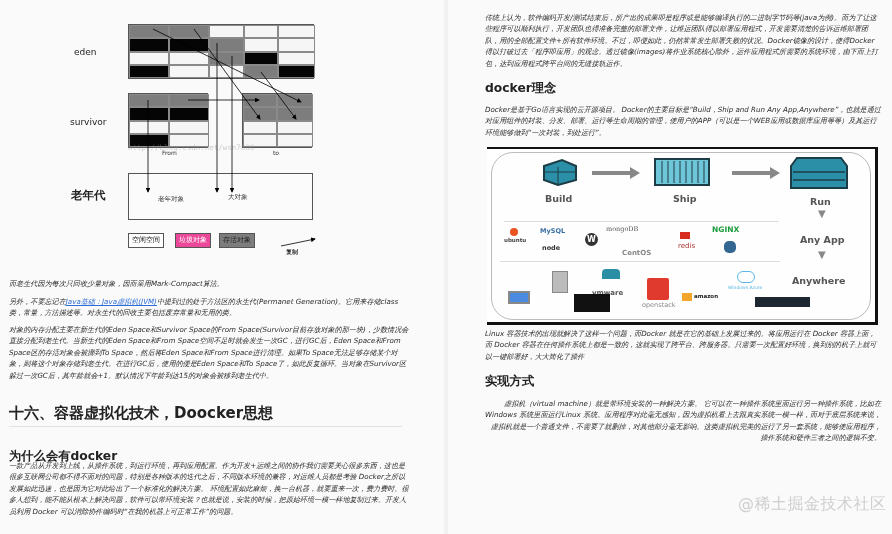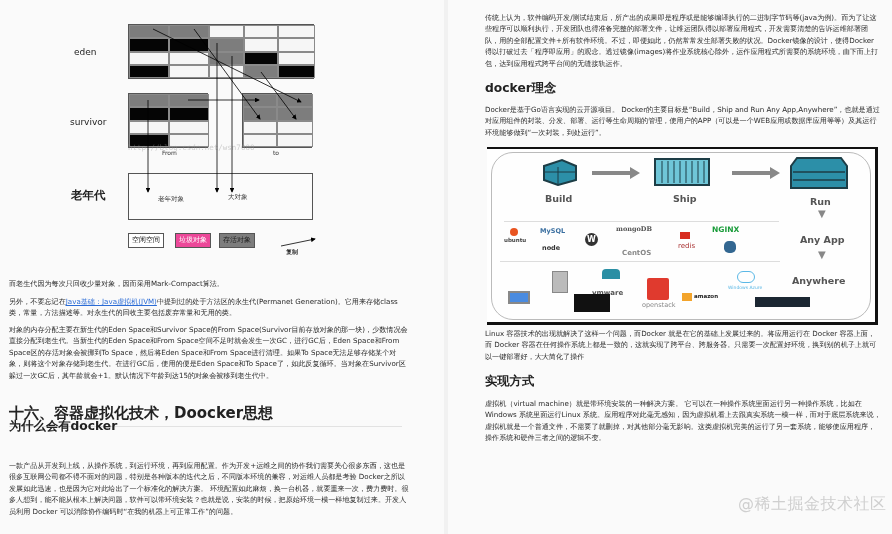--- a/index.html
+++ b/index.html
@@ -3,21 +3,21 @@
 <meta charset="utf-8">
 <style>
   * { box-sizing: border-box; margin: 0; padding: 0; }
   html, body { width: 892px; height: 534px; overflow: hidden; background: #f8f8f8; }
   body { font-family: "DejaVu Sans", "Liberation Sans", sans-serif; color: #222; position: relative; }
   .page { position: absolute; top: 0; height: 534px; background: #fafafa; }
   .page-left { left: 0; width: 444px; }
   .page-right { left: 448px; width: 444px; }
   .gutter { position: absolute; left: 444px; top: 0; width: 4px; height: 534px; background: #f1f1f1; }
 
-  .p { font-size: 7.1px; line-height: 11.4px; color: #2a2a2a; position: absolute; }
+  .p { font-size: 7.1px; line-height: 11.4px; color: #2a2a2a; position: absolute; font-style: italic; }
   .h1 { position: absolute; font-weight: bold; font-size: 15px; color: #222; }
   .h2 { position: absolute; font-weight: bold; font-size: 12.3px; color: #222; }
   .hr { position: absolute; height: 1px; background: #e2e2e2; }
   a.link { color: #2b6cd6; text-decoration: underline; }
 
   
   .gc-label { position: absolute; font-size: 9px; color: #222; }
   .gc-label.big { font-size: 11.5px; }
   .grid { position: absolute; display: grid; border: 1px solid #555; }
   .cell { border: 0.5px solid #8a8a8a; }
@@ -121,34 +121,34 @@
     <span class="legend-box" style="left:219px;top:233px;background:#7d7d7d;color:#222;">存活对象</span>
     <span class="small" style="left:286px;top:248px;font-weight:bold;">复制</span>
   </div>
 
   <p class="p" style="left:9px;top:278px;width:400px;">而老生代因为每次只回收少量对象，因而采用Mark-Compact算法。</p>
   <p class="p" style="left:9px;top:296px;width:400px;"><span>另外，不要忘记在</span><a class="link" href="#">Java基础：Java虚拟机(JVM)</a><span>中提到过的处于方法区的永生代(Permanet Generation)。它用来存储class类，常量，方法描述等。对永生代的回收主要包括废弃常量和无用的类。</span></p>
   <p class="p" style="left:9px;top:324px;width:400px;">对象的内存分配主要在新生代的Eden Space和Survivor Space的From Space(Survivor目前存放对象的那一块)，少数情况会直接分配到老生代。当新生代的Eden Space和From Space空间不足时就会发生一次GC，进行GC后，Eden Space和From Space区的存活对象会被挪到To Space，然后将Eden Space和From Space进行清理。如果To Space无法足够存储某个对象，则将这个对象存储到老生代。在进行GC后，使用的便是Eden Space和To Space了，如此反复循环。当对象在Survivor区躲过一次GC后，其年龄就会+1。默认情况下年龄到达15的对象会被移到老生代中。</p>
 
   <h1 class="h1" style="left:9px;top:404px;">十六、容器虚拟化技术，Doocker思想</h1>
   <div class="hr" style="left:9px;top:426px;width:393px;"></div>
-  <h2 class="h2" style="left:9px;top:418px;text-align:center;">为什么会有docker</h2>
+  <h2 class="h2" style="left:9px;top:448px;text-align:center;">为什么会有docker</h2>
   <p class="p" style="left:9px;top:460px;width:400px;">一款产品从开发到上线，从操作系统，到运行环境，再到应用配置。作为开发+运维之间的协作我们需要关心很多东西，这也是很多互联网公司都不得不面对的问题，特别是各种版本的迭代之后，不同版本环境的兼容，对运维人员都是考验 Docker之所以发展如此迅速，也是因为它对此给出了一个标准化的解决方案。 环境配置如此麻烦，换一台机器，就要重来一次，费力费时。很多人想到，能不能从根本上解决问题，软件可以带环境安装？也就是说，安装的时候，把原始环境一模一样地复制过来。开发人员利用 Docker 可以消除协作编码时“在我的机器上可正常工作”的问题。</p>
 </div>
 
 <div class="gutter"></div>
 
 <div class="page page-right">
   <p class="p" style="left:37px;top:12px;width:396px;">传统上认为，软件编码开发/测试结束后，所产出的成果即是程序或是能够编译执行的二进制字节码等(java为例)。而为了让这些程序可以顺利执行，开发团队也得准备完整的部署文件，让维运团队得以部署应用程式，开发需要清楚的告诉运维部署团队，用的全部配置文件+所有软件环境。不过，即便如此，仍然常常发生部署失败的状况。Docker镜像的设计，使得Docker得以打破过去「程序即应用」的观念。透过镜像(images)将作业系统核心除外，运作应用程式所需要的系统环境，由下而上打包，达到应用程式跨平台间的无缝接轨运作。</p>
   <h2 class="h2" style="left:37px;top:80px;">docker理念</h2>
   <p class="p" style="left:37px;top:104px;width:396px;">Docker是基于Go语言实现的云开源项目。 Docker的主要目标是“Build，Ship and Run Any App,Anywhere”，也就是通过对应用组件的封装、分发、部署、运行等生命周期的管理，使用户的APP（可以是一个WEB应用或数据库应用等等）及其运行环境能够做到“一次封装，到处运行”。</p>
 
   <p class="p" style="left:37px;top:328px;width:396px;">Linux 容器技术的出现就解决了这样一个问题，而Docker 就是在它的基础上发展过来的。将应用运行在 Docker 容器上面，而 Docker 容器在任何操作系统上都是一致的，这就实现了跨平台、跨服务器。只需要一次配置好环境，换到别的机子上就可以一键部署好，大大简化了操作</p>
   <h2 class="h2" style="left:37px;top:373px;">实现方式</h2>
-  <p class="p" style="left:37px;top:398px;width:396px;">虚拟机（virtual machine）就是带环境安装的一种解决方案。 它可以在一种操作系统里面运行另一种操作系统，比如在Windows 系统里面运行Linux 系统。应用程序对此毫无感知，因为虚拟机看上去跟真实系统一模一样，而对于底层系统来说，虚拟机就是一个普通文件，不需要了就删掉，对其他部分毫无影响。这类虚拟机完美的运行了另一套系统，能够使应用程序，操作系统和硬件三者之间的逻辑不变。</p>
+  <p class="p" style="left:37px;top:398px;width:396px;text-align:right;">虚拟机（virtual machine）就是带环境安装的一种解决方案。 它可以在一种操作系统里面运行另一种操作系统，比如在Windows 系统里面运行Linux 系统。应用程序对此毫无感知，因为虚拟机看上去跟真实系统一模一样，而对于底层系统来说，虚拟机就是一个普通文件，不需要了就删掉，对其他部分毫无影响。这类虚拟机完美的运行了另一套系统，能够使应用程序，操作系统和硬件三者之间的逻辑不变。</p>
 </div>
 
 <div class="docker-frame">
   <div class="docker-inner">
 
     <svg style="position:absolute;left:48px;top:5px;" width="40" height="28">
       <polygon points="4,8 22,2 36,8 36,22 18,27 4,22" fill="#2c8fa8" stroke="#1d3d46" stroke-width="2"></polygon>
       <line x1="4" y1="14" x2="36" y2="14" stroke="#1d3d46" stroke-width="1"></line>
       <line x1="18" y1="9" x2="18" y2="27" stroke="#1d3d46" stroke-width="1"></line>
     </svg>
@@ -189,21 +189,21 @@
     <span class="dk-label" style="left:300px;top:122px;">Anywhere</span>
 
     <div class="dk-sep" style="left:12px;top:68px;width:275px;"></div>
     <div class="dk-sep" style="left:8px;top:108px;width:280px;"></div>
 
     <span class="logo" style="left:12px;top:84px;color:#444;font-size:5.5px;">ubuntu</span>
     <span style="position:absolute;left:18px;top:75px;width:8px;height:8px;border-radius:50%;background:#e95420;"></span>
     <span class="logo" style="left:48px;top:74px;color:#3a6fa0;">MySQL</span>
     <span class="logo" style="left:50px;top:91px;color:#333;">node</span>
     <span style="position:absolute;left:93px;top:80px;width:13px;height:13px;border-radius:50%;background:#333;color:#fff;font-size:8px;text-align:center;line-height:13px;font-weight:bold;">W</span>
-    <span class="logo" style="left:124px;top:72px;color:#555;font-family:'DejaVu Serif',serif;font-weight:bold;">mongoDB</span>
+    <span class="logo" style="left:114px;top:72px;color:#555;font-family:'DejaVu Serif',serif;font-weight:normal;">mongoDB</span>
     <span class="logo" style="left:130px;top:96px;color:#888;font-size:7px;">CentOS</span>
     <span style="position:absolute;left:188px;top:79px;width:10px;height:7px;background:#d82c20;"></span>
     <span class="logo" style="left:186px;top:89px;color:#a33;font-size:7px;font-weight:normal;">redis</span>
     <span class="logo" style="left:220px;top:72px;color:#1a9c3a;font-size:7.5px;">NGINX</span>
     <span style="position:absolute;left:232px;top:88px;width:12px;height:12px;border-radius:40%;background:#336791;"></span>
 
     <span style="position:absolute;left:16px;top:138px;width:22px;height:13px;background:#4a8be0;border:2px solid #888;"></span>
     <span style="position:absolute;left:60px;top:118px;width:16px;height:22px;background:#bbb;border:1px solid #888;"></span>
     <span class="logo" style="left:100px;top:129px;color:#555;font-size:7px;margin-top:7px;">vmware</span>
     <span style="position:absolute;left:110px;top:116px;width:18px;height:10px;background:#2a8fa4;border-radius:4px 4px 0 0;"></span>

